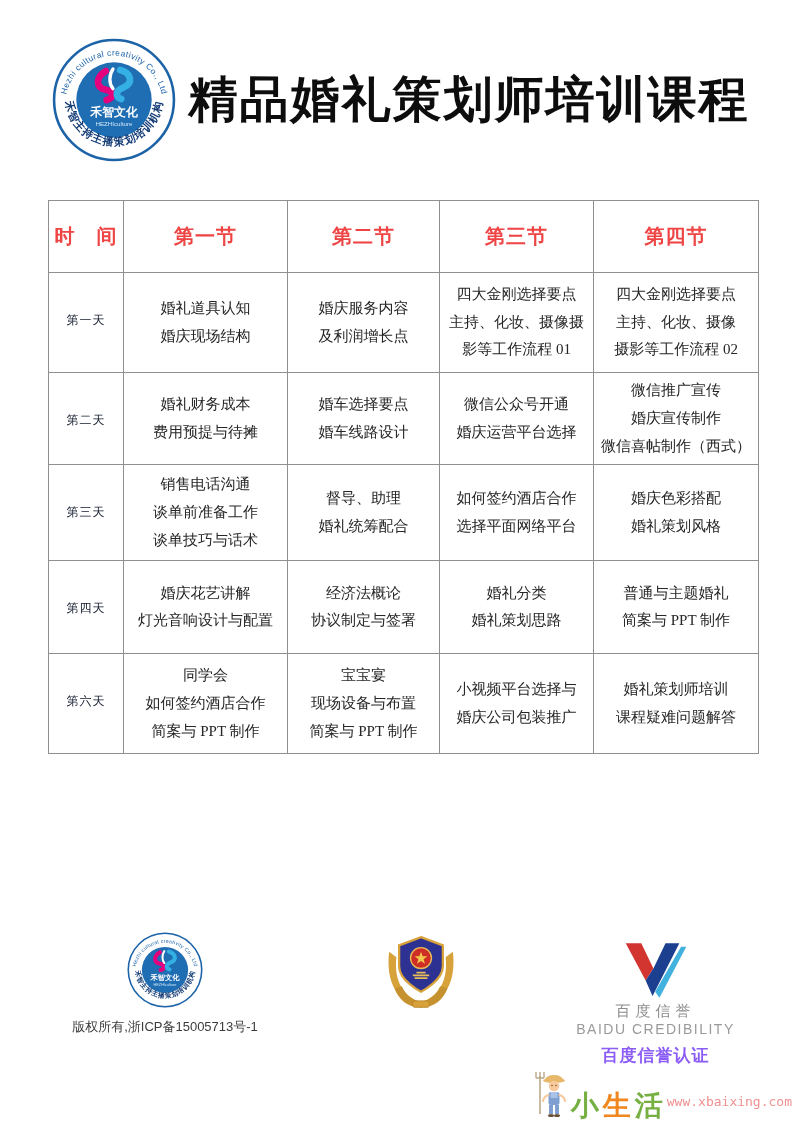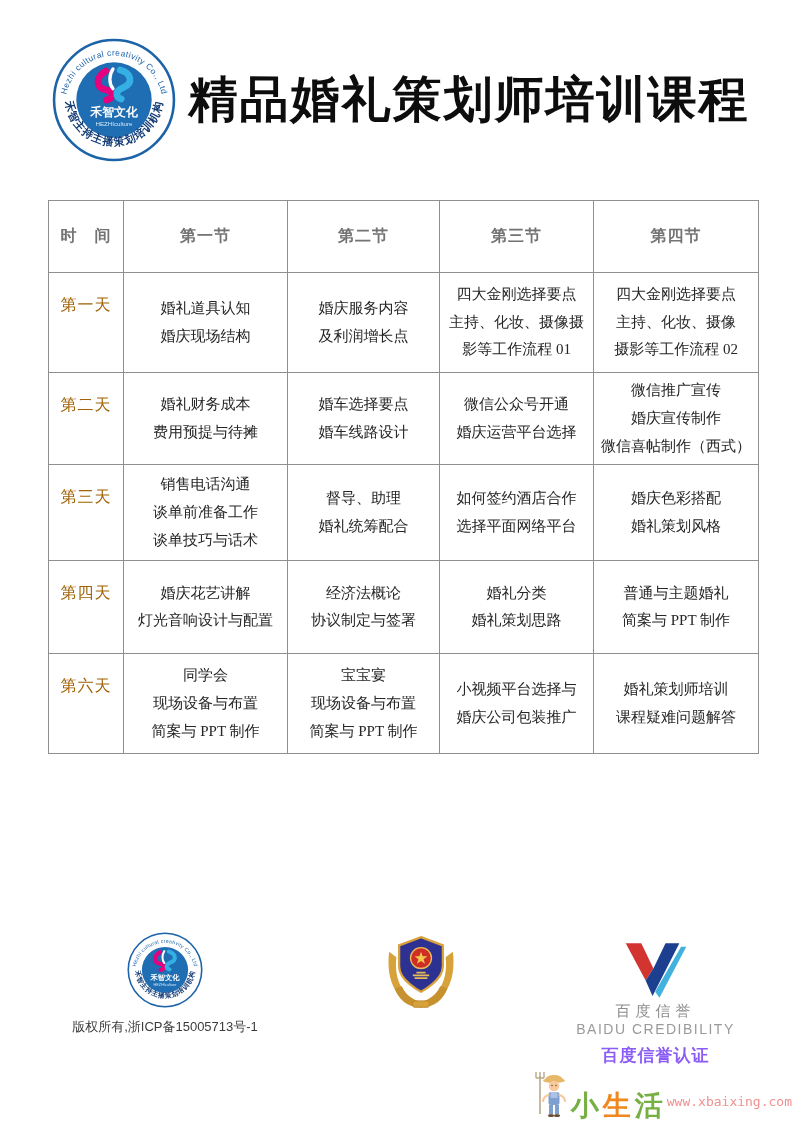--- a/index.html
+++ b/index.html
@@ -15,22 +15,22 @@
   .logo-lg { width:124px; height:124px; flex:none; }
   .page-title {
     flex:1; text-align:center; font-size:49px; font-weight:bold;
     letter-spacing:2px; color:#0d0d0d; white-space:nowrap;
   }
 
   
   .schedule { position:absolute; left:48px; top:200px; }
   table { border-collapse:collapse; table-layout:fixed; }
   th, td { border:1px solid #8f8f8f; text-align:center; }
-  thead th { height:72px; font-size:16px; font-weight:bold; letter-spacing:1px; color:#737373; }
-  td.day  { font-size:16px; color:#a16207; vertical-align:top; padding-top:22px; letter-spacing:1px; }
+  thead th { height:72px; font-size:20px; font-weight:bold; letter-spacing:1px; color:#ef4444; }
+  td.day  { font-size:12px; color:#0f172a; vertical-align:top; padding-top:39px; letter-spacing:1px; }
   td.cell { font-size:15px; color:#262626; line-height:1.85; white-space:pre-line; vertical-align:middle; padding:4px 6px; }
   tr.r1 td { height:100px; } tr.r2 td { height:91px; } tr.r3 td { height:96px; }
   tr.r4 td { height:93px; } tr.r5 td { height:99px; } tr.r6 td { height:100px; }
 
   
   .f-col { position:absolute; display:flex; flex-direction:column; align-items:center; }
   .f-left  { left:70px;  top:932px; width:190px; }
   .f-mid   { left:318px; top:928px; width:205px; }
   .f-right { left:568px; top:942px; width:175px; }
   .logo-sm { width:76px; height:76px; }
@@ -194,21 +194,21 @@
         <td class="cell">经济法概论
 协议制定与签署</td>
         <td class="cell">婚礼分类
 婚礼策划思路</td>
         <td class="cell">普通与主题婚礼
 简案与 PPT 制作</td>
       </tr>
       <tr class="r6">
         <td class="day">第六天</td>
         <td class="cell">同学会
-现场设备与布置
+如何签约酒店合作
 简案与 PPT 制作</td>
         <td class="cell">宝宝宴
 现场设备与布置
 简案与 PPT 制作</td>
         <td class="cell">小视频平台选择与
 婚庆公司包装推广</td>
         <td class="cell">婚礼策划师培训
 课程疑难问题解答</td>
       </tr>
     </tbody>

